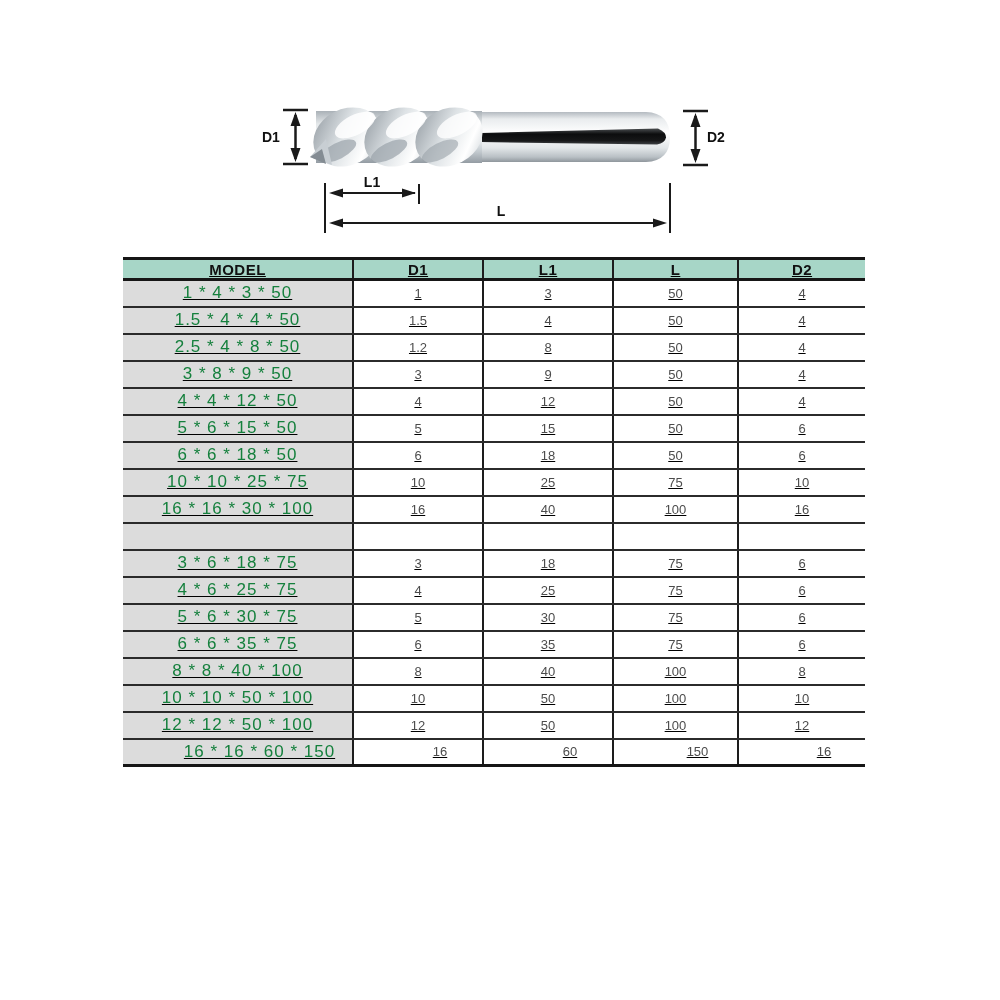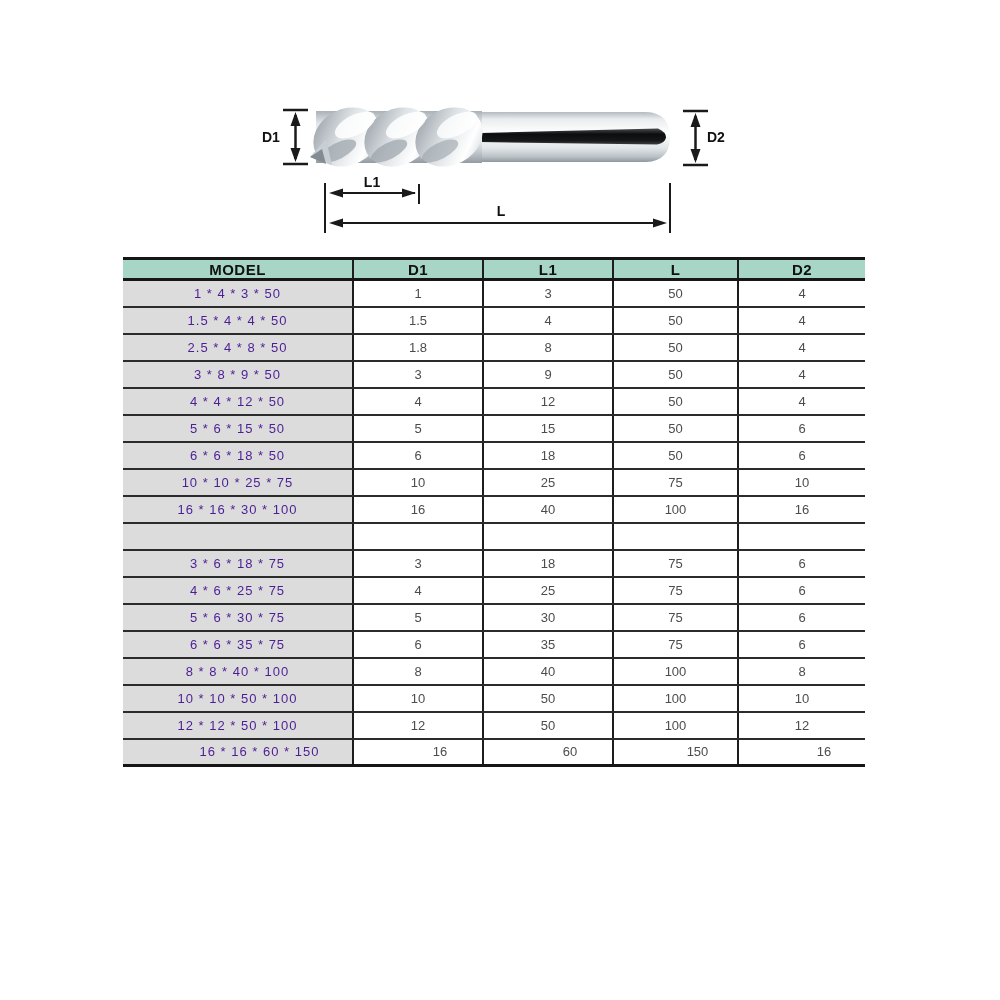--- a/index.html
+++ b/index.html
@@ -8,21 +8,21 @@
     position: relative; width: 880px; height: 1000px;
     background: #ffffff; overflow: hidden;
     font-family: "Liberation Sans", sans-serif;
   }
   .diagram { position: absolute; left: 250px; top: 85px; width: 490px; height: 160px; }
   .diagram svg { display: block; }
   .dim-text { font: bold 14px "Liberation Sans", sans-serif; fill: #111; }
 
   table.spec {
     position: absolute; left: 123px; top: 257px; width: 742px;
-    border-collapse: collapse; table-layout: fixed;
+    border-collapse: collapse; table-layout: fixed; text-decoration: underline;
   }
   .c-model { width: 230px; }
   .c-d1 { width: 130px; }
   .c-l1 { width: 130px; }
   .c-l  { width: 125px; }
   .c-d2 { width: 127px; }
 
   table.spec th {
     background: #a7d6c7;
     border-top: 3px solid #161616;
@@ -33,21 +33,21 @@
   }
   table.spec td {
     height: 27px; padding: 0;
     border-bottom: 2px solid #2b2b2b;
     text-align: center; vertical-align: middle;
     font-size: 13px; color: #4c4c4c; background: #ffffff;
   }
   table.spec th:not(:last-child),
   table.spec td:not(:last-child) { border-right: 2px solid #1d1d1d; }
   table.spec td.model {
-    background: #dcdcdc; color: #4c1d95; letter-spacing: 1px; font-size: 13px;
+    background: #dcdcdc; color: #15803d; letter-spacing: 1px; font-size: 17px;
   }
   table.spec tbody tr:last-child td { border-bottom: 3px solid #161616; padding-left: 44px; }
 </style>
 </head>
 <body>
 
 <div class="page">
 
   <div class="diagram">
     <svg width="490" height="160" viewBox="0 0 490 160">
@@ -171,21 +171,21 @@
       </tr>
       <tr>
         <td class="model">1.5 * 4 * 4 * 50</td>
         <td>1.5</td>
         <td>4</td>
         <td>50</td>
         <td>4</td>
       </tr>
       <tr>
         <td class="model">2.5 * 4 * 8 * 50</td>
-        <td>1.8</td>
+        <td>1.2</td>
         <td>8</td>
         <td>50</td>
         <td>4</td>
       </tr>
       <tr>
         <td class="model">3 * 8 * 9 * 50</td>
         <td>3</td>
         <td>9</td>
         <td>50</td>
         <td>4</td>

